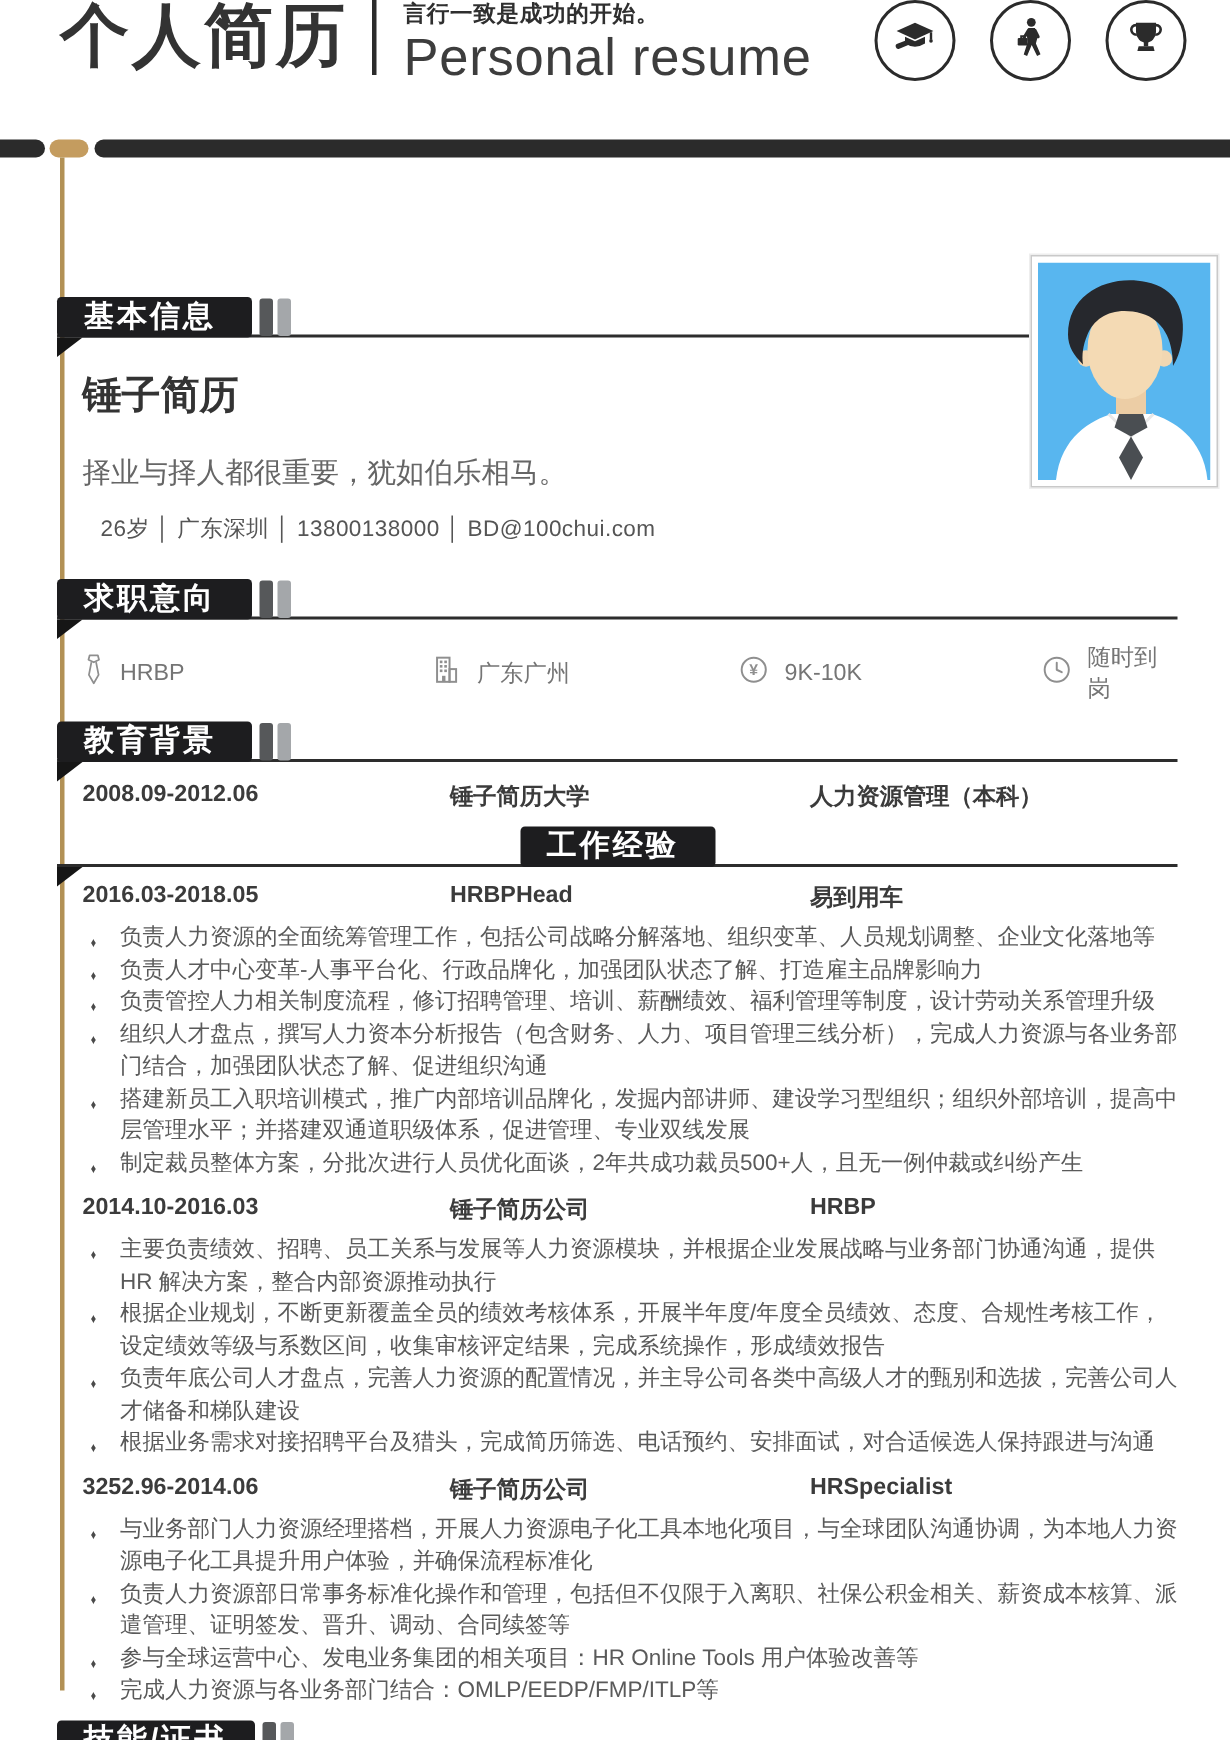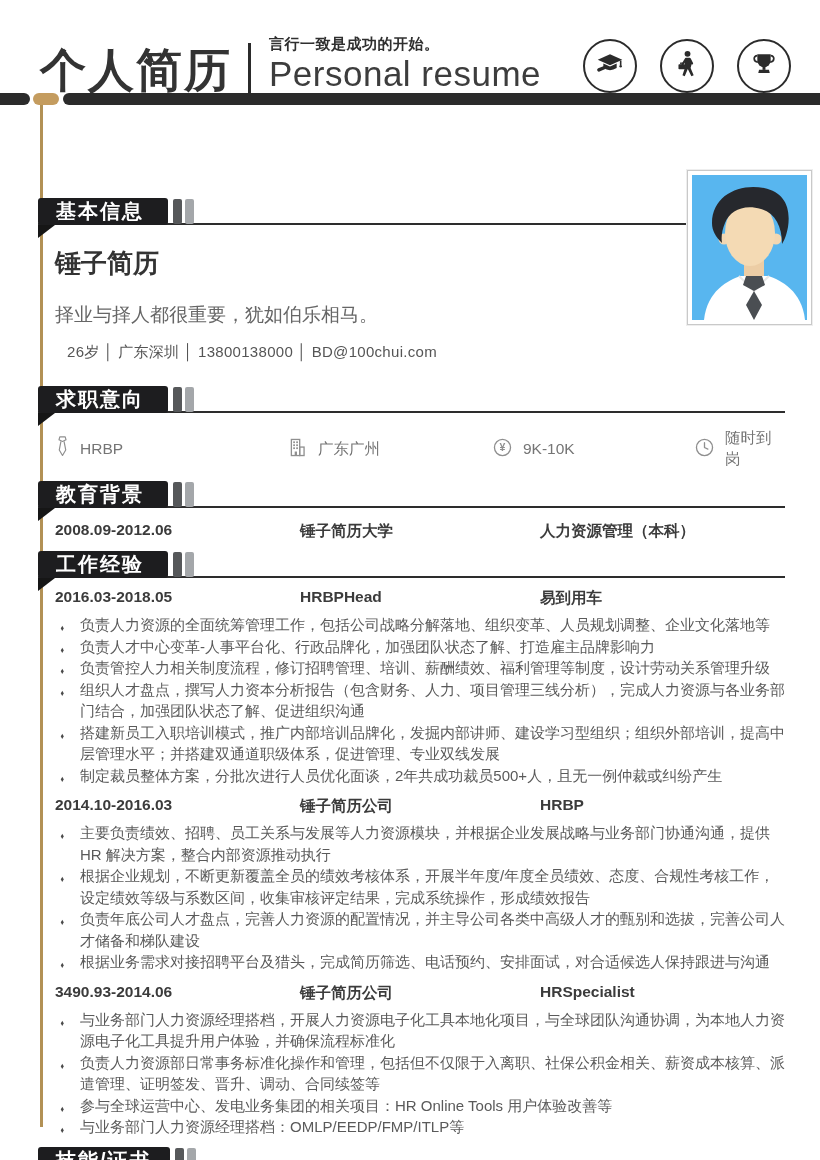--- a/index.html
+++ b/index.html
@@ -4,21 +4,21 @@
 <style>
   * { margin:0; padding:0; box-sizing:border-box; }
   html,body { background:#ffffff; }
   body {
     width:820px; height:1160px; position:relative; overflow:hidden;
     font-family:"Liberation Sans","DejaVu Sans",sans-serif;
     -webkit-font-smoothing:antialiased;
   }
 
   
-  .header { display:flex; align-items:flex-end; height:93px; padding:0 29px 0 40px; }
+  .header { display:flex; align-items:flex-start; height:93px; padding:0 29px 0 40px; }
   .main-title { font-size:46px; font-weight:700; color:#333; letter-spacing:2px; line-height:1; }
   .title-divider { width:3px; height:50px; background:#2b2b2b; margin:0 18px 0 16px; }
   .slogan-cn { font-size:15px; font-weight:700; color:#2f2f2f; letter-spacing:0.5px; }
   .slogan-en { font-size:35px; color:#3d3d3d; letter-spacing:0.5px; margin-top:1px; line-height:1.1; }
   .badges { margin-left:auto; display:flex; gap:23px; }
   .badge { width:54px; height:54px; border:2.5px solid #2b2b2b; border-radius:50%;
            display:flex; align-items:center; justify-content:center; }
 
   
   .top-bar { position:absolute; left:0; top:93px; width:820px; height:12px; display:flex; }
@@ -59,21 +59,21 @@
 
   
   .grid-row { display:grid; grid-template-columns:245px 240px 1fr; padding-left:17px;
               font-size:15.5px; font-weight:700; color:#3b3b3b; }
   .edu-row { margin-top:13px; }
   .job-row { margin-top:10px; }
 
   
   .sec-intent { margin-top:24px; }
   .sec-edu { margin-top:11px;align-items:center; }
-  .sec-work { margin-top:9px; }
+  .sec-work { margin-top:9px;flex-direction:column; }
   .sec-skill { margin-top:9px; }
 
   
   .bullets { list-style:none; margin-top:5px; }
   .bullets li { position:relative; padding-left:42px; font-size:15px; line-height:21.5px; color:#5a5a5a; }
   .bullets li .bullet-marker { position:absolute; left:22px; top:4px; font-size:9px; color:#4a4a4a;
                                transform:scaleX(0.78); }
 
   .icon-svg { flex:0 0 auto; }
 </style>
@@ -262,29 +262,29 @@
     <span>HRBP</span>
   </div>
   <ul class="bullets">
     <li><span class="bullet-marker">♦</span><span>主要负责绩效、招聘、员工关系与发展等人力资源模块，并根据企业发展战略与业务部门协通沟通，提供 HR 解决方案，整合内部资源推动执行</span></li>
     <li><span class="bullet-marker">♦</span><span>根据企业规划，不断更新覆盖全员的绩效考核体系，开展半年度/年度全员绩效、态度、合规性考核工作，设定绩效等级与系数区间，收集审核评定结果，完成系统操作，形成绩效报告</span></li>
     <li><span class="bullet-marker">♦</span><span>负责年底公司人才盘点，完善人力资源的配置情况，并主导公司各类中高级人才的甄别和选拔，完善公司人才储备和梯队建设</span></li>
     <li><span class="bullet-marker">♦</span><span>根据业务需求对接招聘平台及猎头，完成简历筛选、电话预约、安排面试，对合适候选人保持跟进与沟通</span></li>
   </ul>
 
   <div class="grid-row job-row">
-    <span>3490.93-2014.06</span>
+    <span>3252.96-2014.06</span>
     <span>锤子简历公司</span>
     <span>HRSpecialist</span>
   </div>
   <ul class="bullets">
     <li><span class="bullet-marker">♦</span><span>与业务部门人力资源经理搭档，开展人力资源电子化工具本地化项目，与全球团队沟通协调，为本地人力资源电子化工具提升用户体验，并确保流程标准化</span></li>
     <li><span class="bullet-marker">♦</span><span>负责人力资源部日常事务标准化操作和管理，包括但不仅限于入离职、社保公积金相关、薪资成本核算、派遣管理、证明签发、晋升、调动、合同续签等</span></li>
     <li><span class="bullet-marker">♦</span><span>参与全球运营中心、发电业务集团的相关项目：HR Online Tools 用户体验改善等</span></li>
-    <li><span class="bullet-marker">♦</span><span>与业务部门人力资源经理搭档：OMLP/EEDP/FMP/ITLP等</span></li>
+    <li><span class="bullet-marker">♦</span><span>完成人力资源与各业务部门结合：OMLP/EEDP/FMP/ITLP等</span></li>
   </ul>
 
   <div class="ribbon sec-skill">
     <span class="ribbon-label">技能/证书</span>
     <span class="ribbon-tab1"></span>
     <span class="ribbon-tab2"></span>
 
   </div>
 
 </div>

